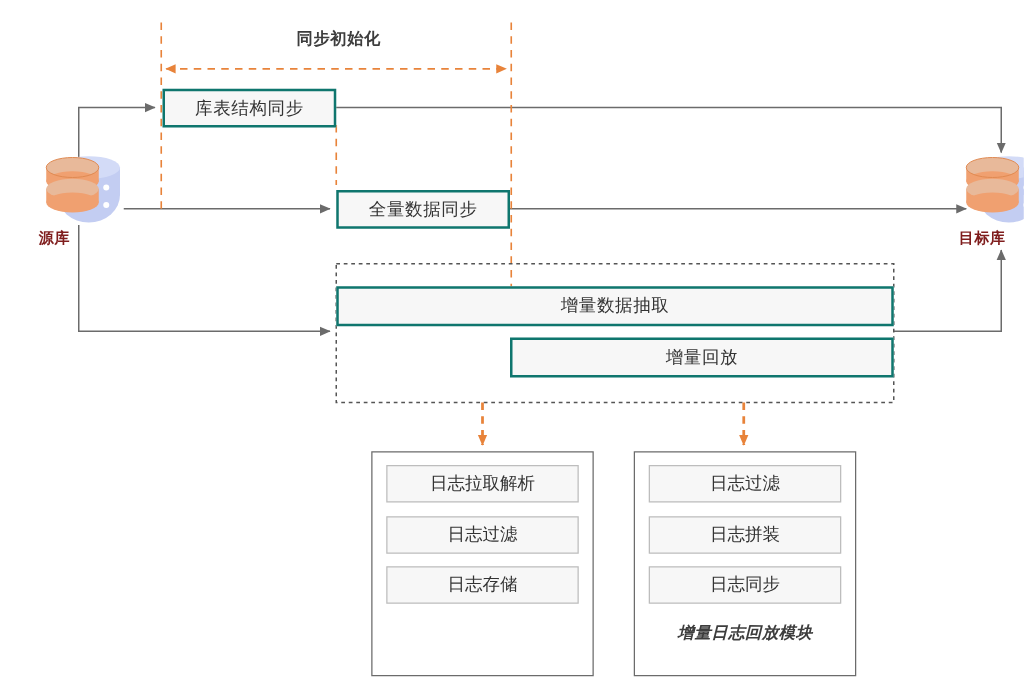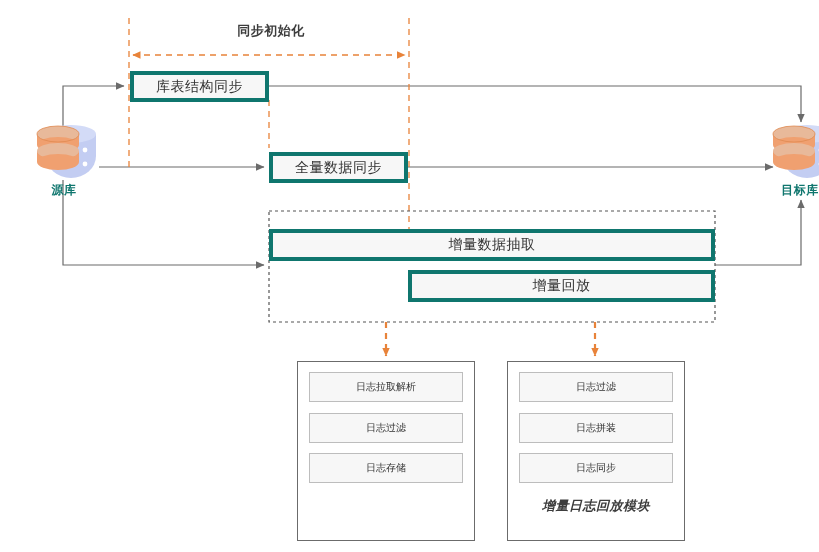--- a/index.html
+++ b/index.html
@@ -18,21 +18,21 @@
   }
   #svg-layer {
     position: absolute;
     left: 0; top: 0;
     width: 819px;
     height: 552px;
   }
   .proc-box {
     position: absolute;
     background: #f7f7f7;
-    border: 4px solid #0f766e;
+    border: 2px solid #0f766e;
     box-sizing: border-box;
     display: flex;
     align-items: center;
     justify-content: center;
     font-size: 14px;
     color: #333333;
     letter-spacing: 0.5px;
   }
   .module-frame {
     position: absolute;
@@ -41,45 +41,45 @@
     background: transparent;
   }
   .module-item {
     position: absolute;
     background: #f7f7f7;
     border: 1px solid #bdbdbd;
     box-sizing: border-box;
     display: flex;
     align-items: center;
     justify-content: center;
-    font-size: 10px;
+    font-size: 14px;
     color: #333333;
   }
   .module-caption {
     position: absolute;
     text-align: center;
     font-size: 13px;
     font-weight: bold;
     color: #3d3d3d;
     letter-spacing: 0.5px;
   }
   .phase-title {
     position: absolute;
     text-align: center;
     font-size: 13px;
     font-weight: bold;
     color: #3d3d3d;
     letter-spacing: 0.5px;
   }
   .db-label {
     position: absolute;
-    text-align: center;
+    text-align: left;
     font-size: 12px;
     font-weight: bold;
-    color: #0f766e;
+    color: #7f1d1d;
     letter-spacing: 0.5px;
   }
   .db-icon {
     position: absolute;
     width: 66px;
     height: 62px;
   }
 </style>
 </head>
 <body>

